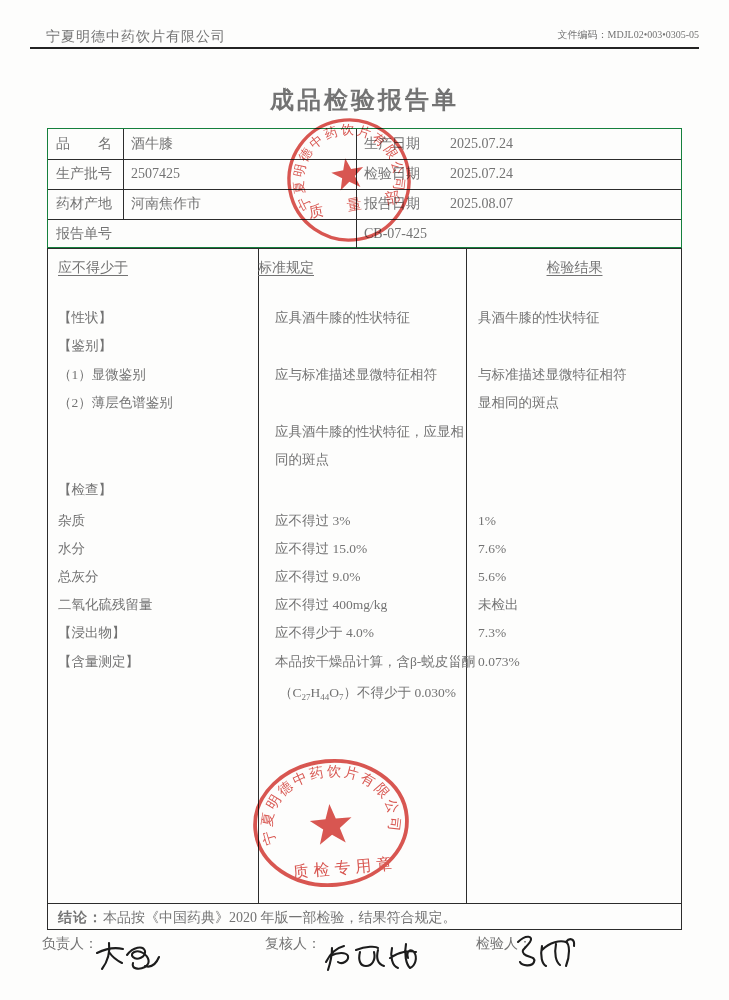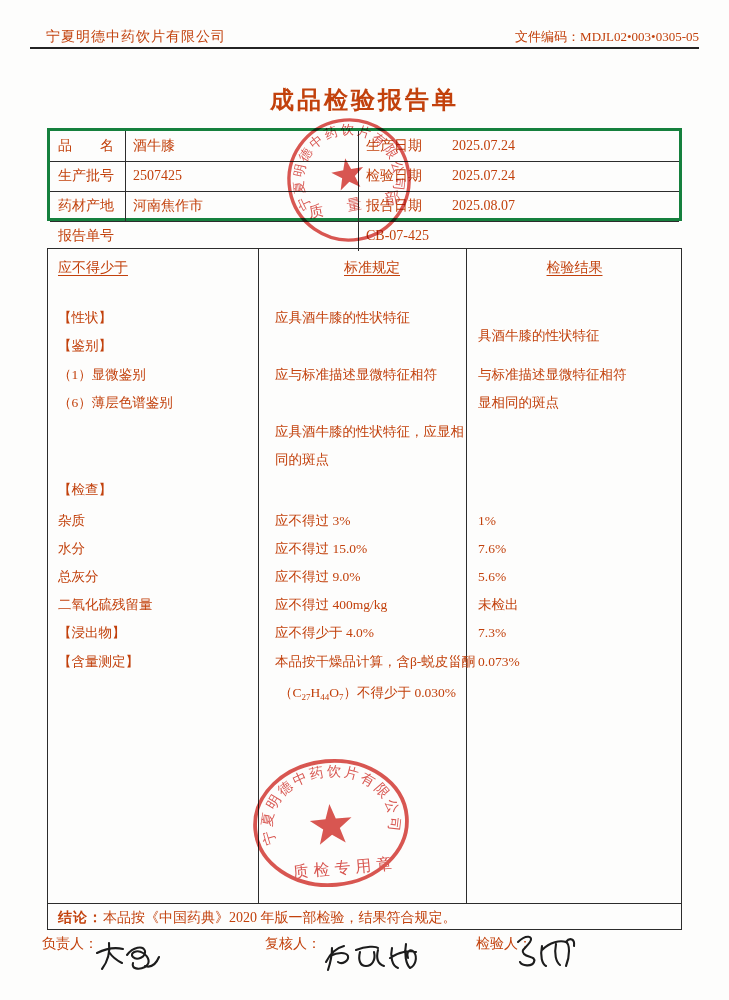--- a/index.html
+++ b/index.html
@@ -1,28 +1,28 @@
 <!DOCTYPE html>
 <html><head>
 <meta charset="utf-8">
 <style>
   * { margin:0; padding:0; box-sizing:border-box; }
   html,body { background:#ffffff; }
   .page {
     position:relative; width:729px; height:1000px; background:#fdfdfc;
-    font-family:"Liberation Serif","DejaVu Serif",serif; color:#c2410c;
+    font-family:"Liberation Serif","DejaVu Serif",serif; color:#737373;
     overflow:hidden;
   }
   .abs { position:absolute; white-space:nowrap; }
   .company { left:46px; top:28px; font-size:14px; letter-spacing:1px; }
-  .doccode { right:30px; top:28px; font-size:13px; }
+  .doccode { right:30px; top:28px; font-size:10px; }
   .header-rule { left:30px; top:47px; width:669px; height:2px; background:#232323; }
   .title { left:0; top:84px; width:729px; text-align:center; font-size:24px; font-weight:bold; letter-spacing:3px; }
 
-  .info-table { left:47px; top:128px; width:635px; height:93px; border:3px solid #15803d; }
+  .info-table { left:47px; top:128px; width:635px; height:120px; border:1px solid #15803d; }
   .info-table .hline { position:absolute; left:0; width:100%; height:1px; background:#2c2c2c; }
   .info-table .vline { position:absolute; top:0; width:1px; background:#2c2c2c; }
   .info-table .cell { position:absolute; font-size:14px; white-space:nowrap; line-height:16px; }
 
   .main-table { left:47px; top:248px; width:635px; height:682px; border:1px solid #2c2c2c; }
   .main-table .vline { position:absolute; top:0; width:1px; height:654px; background:#2c2c2c; }
   .main-table .hline { position:absolute; left:0; top:654px; width:100%; height:1px; background:#2c2c2c; }
   .main-table .colhead { position:absolute; top:10px; font-size:14px; text-decoration:underline; text-underline-offset:3px; }
   .line { position:absolute; font-size:13.5px; line-height:16px; white-space:nowrap; }
   .sub { font-size:9px; vertical-align:-3px; }
@@ -72,48 +72,48 @@
     <div class="cell" style="left:8px;top:97px">报告单号</div>
     <div class="cell" style="left:316px;top:97px">CB-07-425</div>
   </div>
 
   <div class="abs main-table">
     <div class="vline" style="left:210px"></div>
     <div class="vline" style="left:418px"></div>
     <div class="hline"></div>
 
     <div class="colhead" style="left:10px">应不得少于</div>
-    <div class="colhead" style="left:220px;width:208px;text-align:center">标准规定</div>
+    <div class="colhead" style="left:210px;width:208px;">标准规定</div>
     <div class="colhead" style="left:418px;width:217px;text-align:center">检验结果</div>
 
     <div class="line" style="left:10px;top:61px">【性状】</div>
     <div class="line" style="left:10px;top:89px">【鉴别】</div>
     <div class="line" style="left:10px;top:118px">（1）显微鉴别</div>
-    <div class="line" style="left:10px;top:146px">（6）薄层色谱鉴别</div>
+    <div class="line" style="left:10px;top:146px">（2）薄层色谱鉴别</div>
     <div class="line" style="left:10px;top:233px">【检查】</div>
     <div class="line" style="left:10px;top:264px">杂质</div>
     <div class="line" style="left:10px;top:292px">水分</div>
     <div class="line" style="left:10px;top:320px">总灰分</div>
     <div class="line" style="left:10px;top:348px">二氧化硫残留量</div>
     <div class="line" style="left:10px;top:376px">【浸出物】</div>
     <div class="line" style="left:10px;top:405px">【含量测定】</div>
 
     <div class="line" style="left:227px;top:61px">应具酒牛膝的性状特征</div>
     <div class="line" style="left:227px;top:118px">应与标准描述显微特征相符</div>
     <div class="line" style="left:227px;top:175px">应具酒牛膝的性状特征，应显相</div>
     <div class="line" style="left:227px;top:203px">同的斑点</div>
     <div class="line" style="left:227px;top:264px">应不得过 3%</div>
     <div class="line" style="left:227px;top:292px">应不得过 15.0%</div>
     <div class="line" style="left:227px;top:320px">应不得过 9.0%</div>
     <div class="line" style="left:227px;top:348px">应不得过 400mg/kg</div>
     <div class="line" style="left:227px;top:376px">应不得少于 4.0%</div>
     <div class="line" style="left:227px;top:405px">本品按干燥品计算，含β-蜕皮甾酮</div>
     <div class="line" style="left:231px;top:436px"><span>（C</span><span class="sub">27</span><span>H</span><span class="sub">44</span><span>O</span><span class="sub">7</span><span>）不得少于 0.030%</span></div>
 
-    <div class="line" style="left:430px;top:79px">具酒牛膝的性状特征</div>
+    <div class="line" style="left:430px;top:61px">具酒牛膝的性状特征</div>
     <div class="line" style="left:430px;top:118px">与标准描述显微特征相符</div>
     <div class="line" style="left:430px;top:146px">显相同的斑点</div>
     <div class="line" style="left:430px;top:264px">1%</div>
     <div class="line" style="left:430px;top:292px">7.6%</div>
     <div class="line" style="left:430px;top:320px">5.6%</div>
     <div class="line" style="left:430px;top:348px">未检出</div>
     <div class="line" style="left:430px;top:376px">7.3%</div>
     <div class="line" style="left:430px;top:405px">0.073%</div>
 
     <div class="concl"><b>结论：</b><span>本品按《中国药典》2020 年版一部检验，结果符合规定。</span></div>

